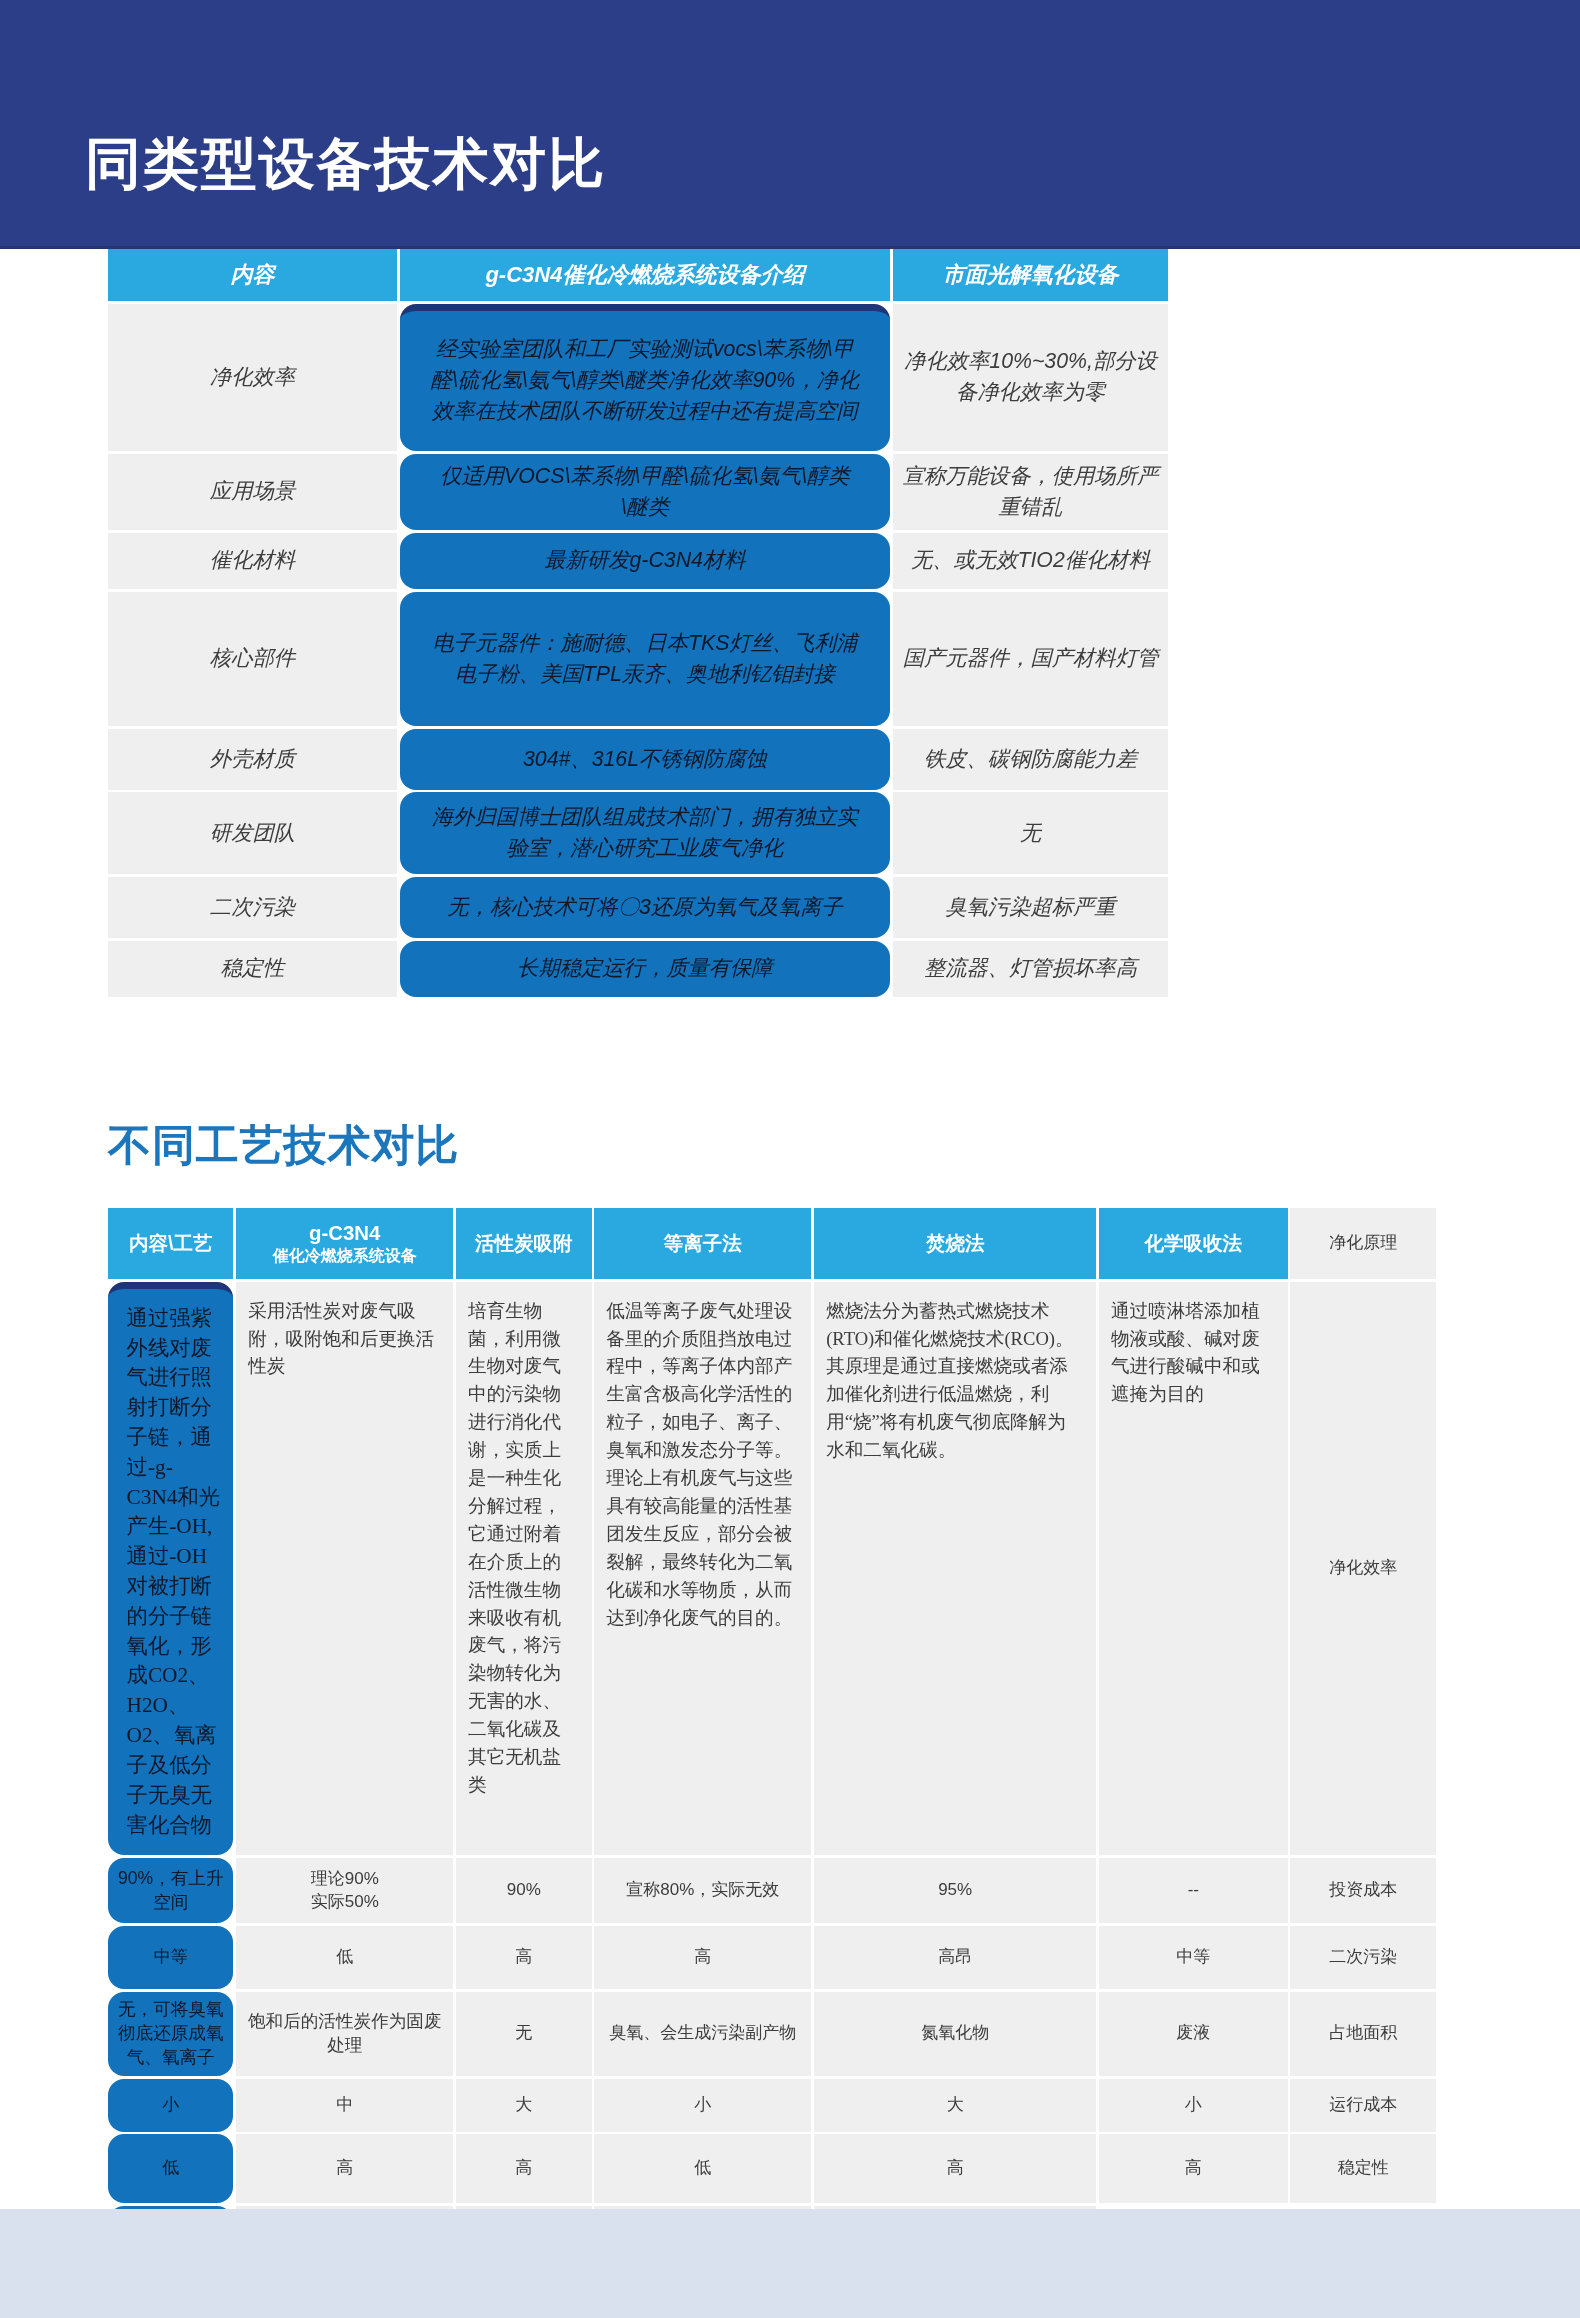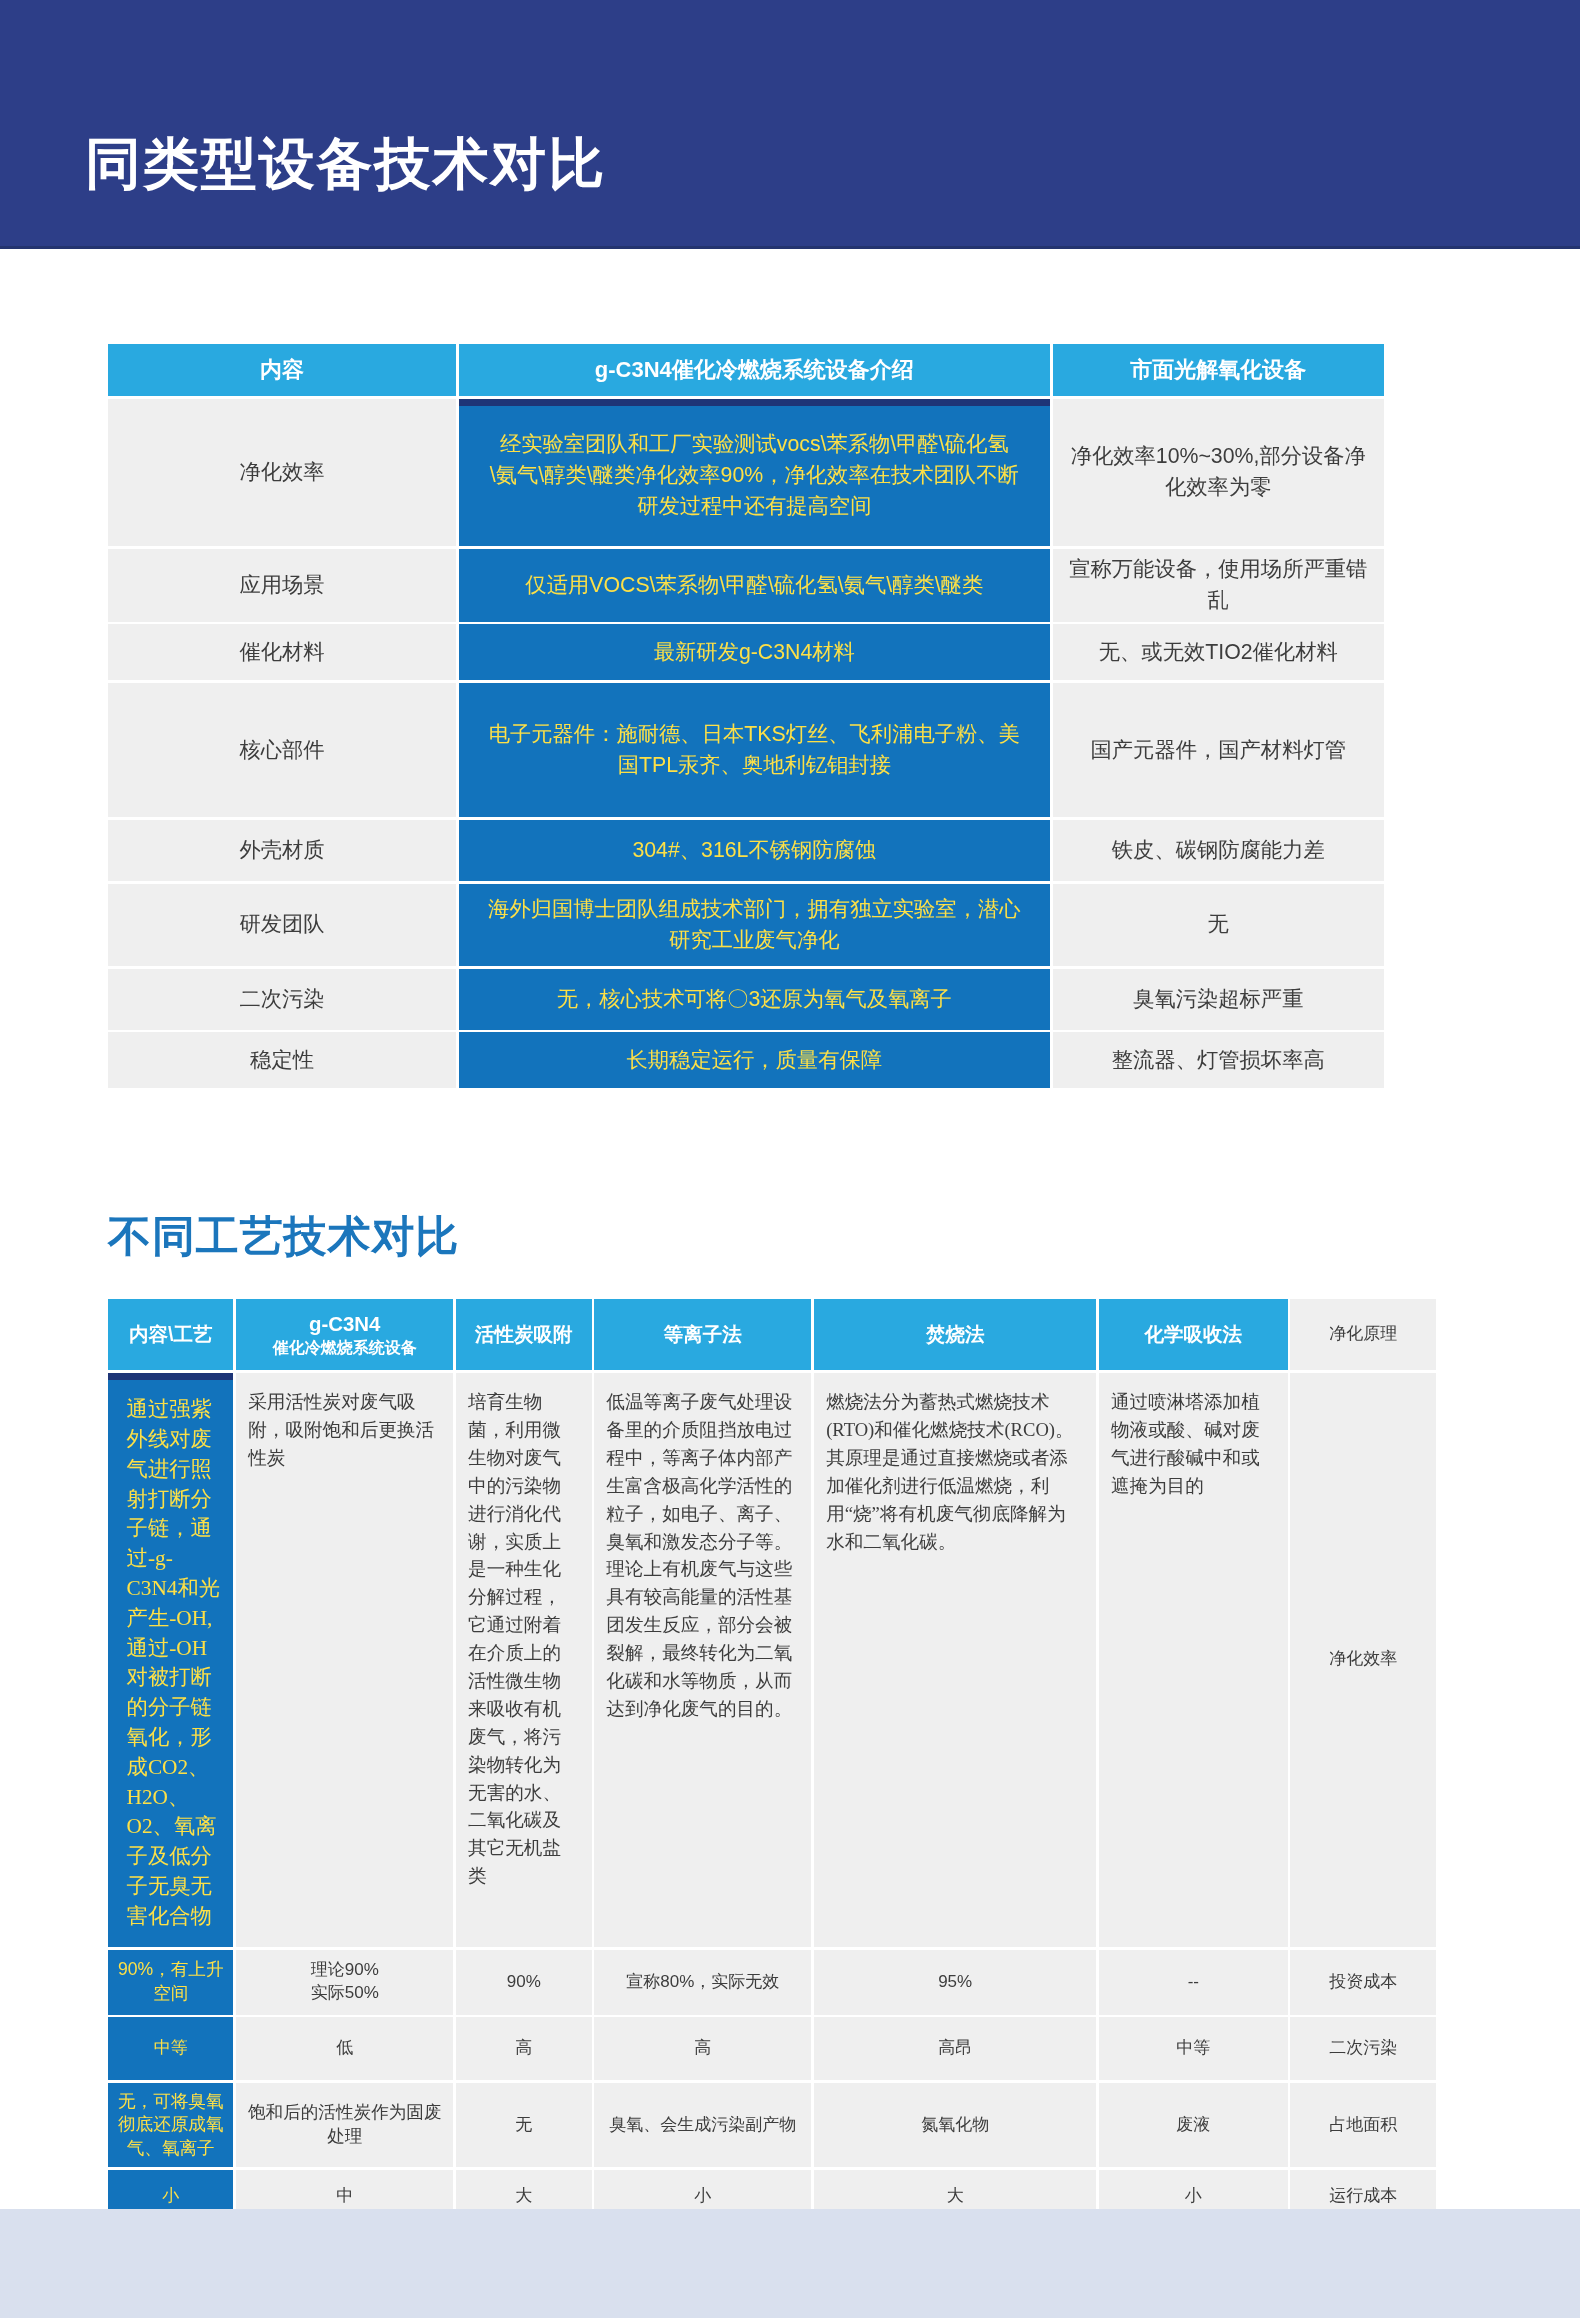--- a/index.html
+++ b/index.html
@@ -17,37 +17,38 @@
 
   .content { padding-left:108px; }
 
   
   .tbl { display:grid; gap:2.8px; background:#ffffff; }
   .c {
     display:flex; align-items:center; justify-content:center; text-align:center;
     box-sizing:border-box; padding:5.6px 9.3px;
   }
   .bg-gray { background:#efefef; color:#3d3d3d; }
-  .bg-blue { background:#1273bc; color:#fde047; }
+  .bg-blue { background:#1273bc; color:#0f172a;border-radius:16px; }
   .t-head  { background:#29a9e0; color:#ffffff; font-weight:bold; }
   .strip   { border-top:7.4px solid #1e3577; }
   .pre     { white-space:pre-line; }
   .serif   { font-family:"Liberation Serif", serif; }
   .desc {
     align-items:flex-start; justify-content:flex-start; text-align:left;
     padding:15px 12px; font-size:18.6px; line-height:1.5;
   }
 
   
   .table1 {
-    margin-top:95px; width:1276px;
+    width:1060px;
     grid-template-columns:377fr 640fr 359fr;
     grid-template-rows:minmax(52px,auto) minmax(147px,auto) minmax(52px,auto)
       minmax(56px,auto) minmax(134px,auto) minmax(61px,auto) minmax(82px,auto)
       minmax(61px,auto) minmax(56px,auto);
+    font-style:italic;
   }
   .table1 .c { font-size:21.3px; line-height:1.45; }
   .table1 .t-head { font-size:22px; }
   .table1 .bg-blue { padding:7.4px 28px; }
 
   
   .section-title {
     margin:120px 0 33px 0; color:#1b76bc; font-size:43px; font-weight:bold;
     letter-spacing:0.9px;
   }

